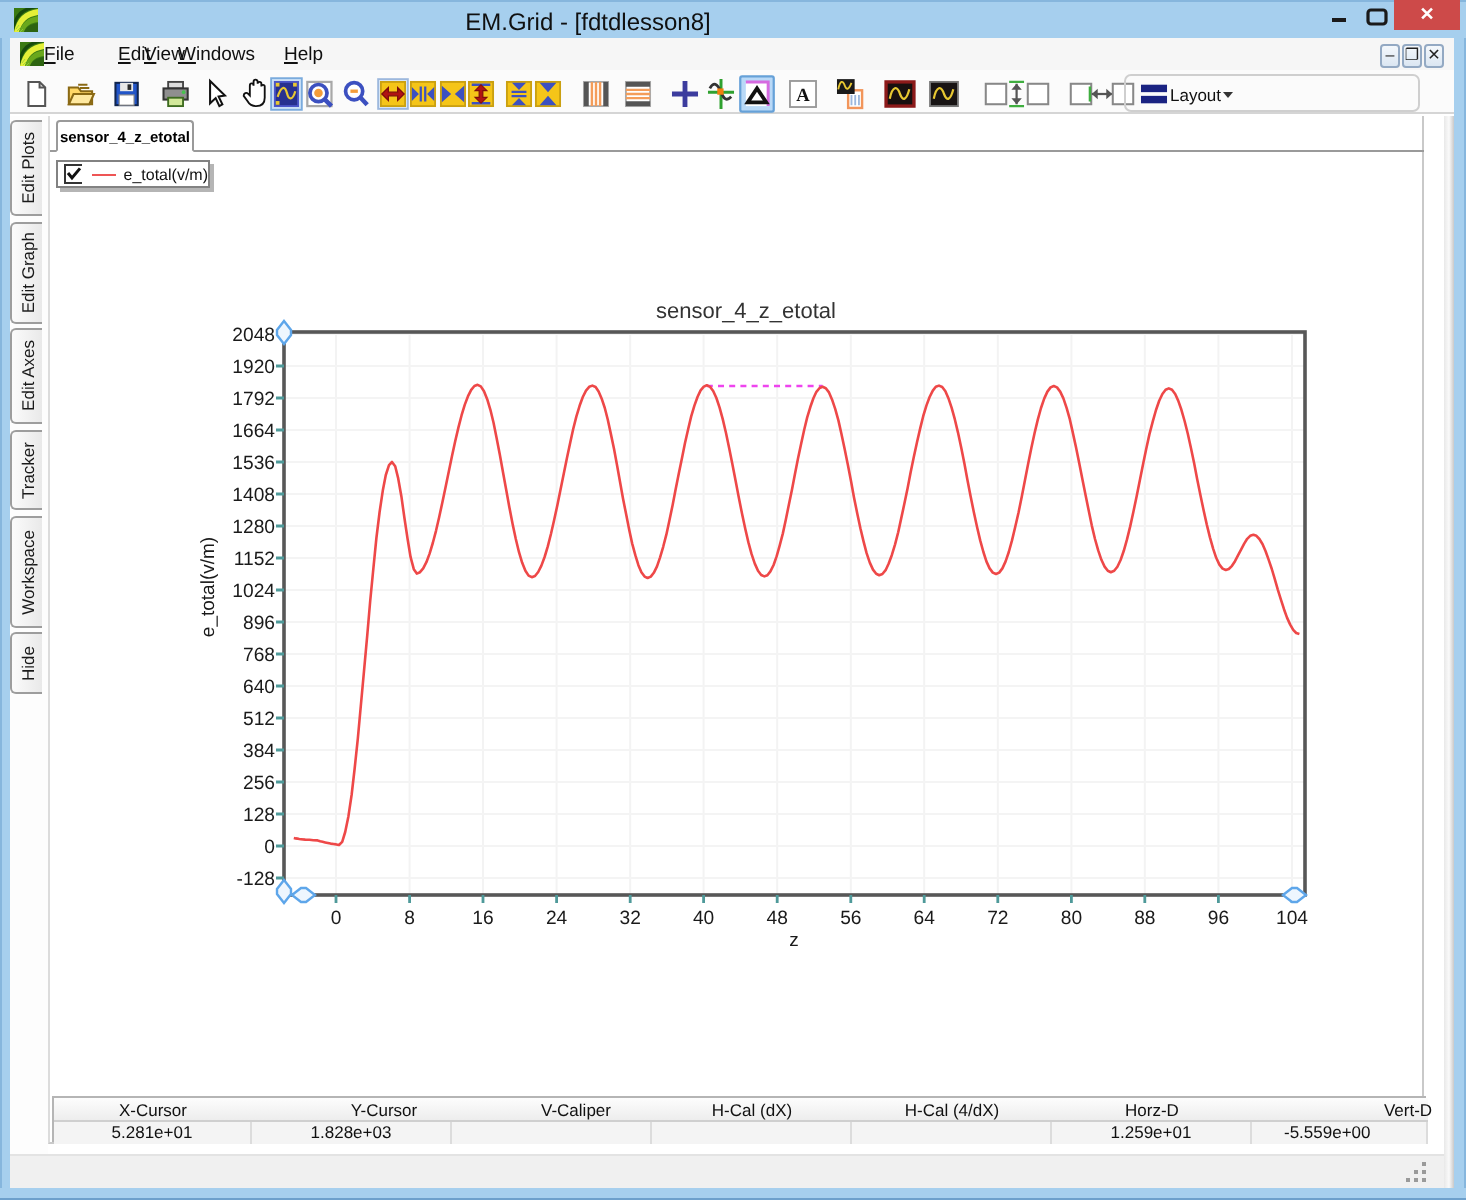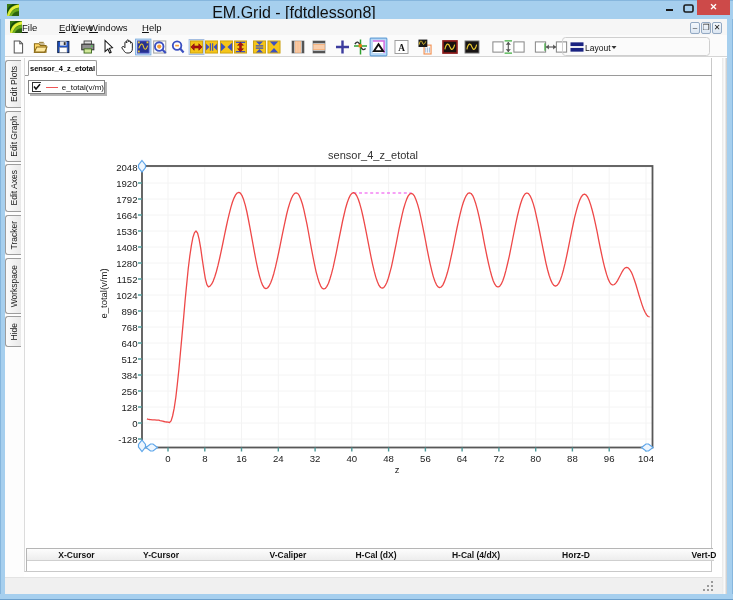--- a/index.html
+++ b/index.html
@@ -1,34 +1,34 @@
 <!DOCTYPE html>
 <html><head><meta charset="utf-8"><style>
 *{margin:0;padding:0;box-sizing:border-box}
 html,body{width:733px;height:600px;overflow:hidden;font-family:"Liberation Sans",sans-serif}
 .abs{position:absolute}
 body{position:relative;background:#fff}
 #titlebar{position:absolute;left:0;top:0;width:733px;height:19px;background:#a6cfee;border-top:1px solid #86b6dd}
-#title{position:absolute;left:0;top:4px;width:588px;text-align:center;font-size:16px;color:#101010}
+#title{position:absolute;left:0;top:4px;width:588px;text-align:center;font-size:12px;color:#101010}
 #menubar{position:absolute;left:5px;top:19px;width:722px;height:16px;background:#f6f6f6}
 .mi{position:absolute;top:22px;font-size:9.5px;color:#101010}
 .mi u{text-decoration:underline}
 #toolbar{position:absolute;left:5px;top:35px;width:722px;height:22px;background:#fbfbfb;border-bottom:1px solid #d5d5d5}
 #sidebar{position:absolute;left:5px;top:58px;width:19px;height:536px;background:#fdfdfd}
 .stab{position:absolute;left:5px;width:16px;background:linear-gradient(90deg,#fbfbfb,#e9e9e9);border:1px solid #9d9d9d;border-right:none;border-radius:3px 0 0 3px;color:#1a1a1a;font-size:8.5px;display:flex;align-items:center;justify-content:center}
 .stab span{transform:rotate(180deg);writing-mode:vertical-rl;white-space:nowrap}
 #child{position:absolute;left:24px;top:58px;width:688px;height:514px;background:#fff;border-right:1px solid #c9c9c9;border-bottom:1px solid #c9c9c9;border-left:1px solid #dcdcdc}
 #tabstrip{position:absolute;left:0;top:0;width:687px;height:18px;border-bottom:1px solid #9a9a9a}
 #tab1{position:absolute;left:3px;top:2px;width:69px;height:16px;background:#fff;border:1px solid #9a9a9a;border-bottom:1px solid #fff;font-size:7.5px;font-weight:bold;text-align:center;line-height:15px;border-radius:2px 2px 0 0;z-index:3}
 #legend{position:absolute;left:3px;top:22px;width:77px;height:14px;background:#fff;border:1px solid #828282;box-shadow:2px 2px 0 rgba(90,90,90,.45);display:flex;align-items:center;z-index:3}
 #legend .ln{width:14px;height:0;border-top:1.6px solid #ee5555;margin:0 4px 0 5px}
 #legend .tx{font-size:8px;color:#111}
 #mtable{position:absolute;left:1px;top:490px;width:687px;height:23px;border-top:1px solid #b5b5b5;border-left:1px solid #b5b5b5;font-size:8.5px}
 .hrow{position:absolute;left:0;top:0;width:687px;height:12px;background:linear-gradient(#fdfdfd,#ededed);border-bottom:1px solid #cfcfcf}
-.hcell{position:absolute;top:1px;font-weight:bold;text-align:center;color:#111}
+.hcell{position:absolute;top:1px;font-weight:normal;text-align:center;color:#111}
 .vrow{position:absolute;left:0;top:12px;width:687px;height:11px;background:#fbfbfb}
 .vcell{position:absolute;top:0px;height:11px;text-align:center;color:#111;border-right:1px solid #dcdcdc;background:#f4f4f4}
 #statusbar{position:absolute;left:5px;top:577px;width:722px;height:17px;background:#f0f0f0;border-top:1px solid #e3e3e3}
 #frameL{position:absolute;left:0;top:19px;width:5px;height:581px;background:#a6cfee;border-left:1px solid #86b6dd}
 #frameR{position:absolute;left:727px;top:19px;width:6px;height:581px;background:#a6cfee;border-right:1px solid #86b6dd}
 #frameB{position:absolute;left:0;top:594px;width:733px;height:6px;background:#a6cfee;border-bottom:1px solid #6da0cc}
 #edgeR{position:absolute;left:722px;top:58px;width:5px;height:536px;background:linear-gradient(90deg,#e8e8e8,#fafafa,#c9c9c9)}
 #closebtn{position:absolute;left:697px;top:0px;width:33px;height:15px;background:#cd4a49;color:#fff;text-align:center;font-size:9px;line-height:15px;font-weight:bold}
 .mdib{position:absolute;top:22px;width:10px;height:12px;background:linear-gradient(#f4f8fc,#dbe6f2);border:1px solid #93a9c3;border-radius:2px;font-size:8px;line-height:10px;text-align:center;color:#222}
 </style></head><body>
@@ -242,26 +242,35 @@
       <svg width="11" height="11" style="margin-left:3px">
         <rect x="0.5" y="0.5" width="9" height="9" fill="#fff" stroke="#333"></rect>
         <path d="M2,4.5 L4,7 L8,2.2" stroke="#111" stroke-width="1.5" fill="none"></path>
       </svg>
       <div class="ln"></div>
       <div class="tx">e_total(v/m)</div>
     </div>
 <div id="mtable">
 <div class="hrow">
         <div class="hcell" style="left:0px;width:99px">X-Cursor</div>
-        <div class="hcell" style="left:84px;width:100px">Y-Cursor</div>
+        <div class="hcell" style="left:115px;width:100px">Y-Cursor</div>
         <div class="hcell" style="left:211px;width:100px">V-Caliper</div>
         <div class="hcell" style="left:299px;width:100px">H-Cal (dX)</div>
         <div class="hcell" style="left:399px;width:100px">H-Cal (4/dX)</div>
         <div class="hcell" style="left:499px;width:100px">Horz-D</div>
         <div class="hcell" style="left:633px;width:88px">Vert-D</div>
+      </div>
+<div class="vrow">
+        <div class="vcell" style="left:0px;width:99px">5.281e+01</div>
+        <div class="vcell" style="left:99px;width:100px">1.828e+03</div>
+        <div class="vcell" style="left:199px;width:100px"></div>
+        <div class="vcell" style="left:299px;width:100px"></div>
+        <div class="vcell" style="left:399px;width:100px"></div>
+        <div class="vcell" style="left:499px;width:100px">1.259e+01</div>
+        <div class="vcell" style="left:599px;width:88px;text-align:left;padding-left:16px">-5.559e+00</div>
       </div>
 </div>
 </div>
 <svg width="686" height="472" style="position:absolute;left:26px;top:76px">
 <text x="347" y="83" text-anchor="middle" font-size="11" fill="#333">sensor_4_z_etotal</text>
 <path d="M142.0 90.0V371.5 M178.8 90.0V371.5 M215.5 90.0V371.5 M252.3 90.0V371.5 M289.1 90.0V371.5 M325.8 90.0V371.5 M362.6 90.0V371.5 M399.4 90.0V371.5 M436.1 90.0V371.5 M472.9 90.0V371.5 M509.7 90.0V371.5 M546.4 90.0V371.5 M583.2 90.0V371.5 M620.0 90.0V371.5" stroke="#f3f3f3" fill="none" stroke-width="1"></path>
 <path d="M116.0 91.0H626.5 M116.0 107.0H626.5 M116.0 123.0H626.5 M116.0 139.0H626.5 M116.0 155.0H626.5 M116.0 171.0H626.5 M116.0 187.0H626.5 M116.0 203.0H626.5 M116.0 219.0H626.5 M116.0 235.0H626.5 M116.0 251.0H626.5 M116.0 267.0H626.5 M116.0 283.0H626.5 M116.0 299.0H626.5 M116.0 315.0H626.5 M116.0 331.0H626.5 M116.0 347.0H626.5 M116.0 363.0H626.5" stroke="#f4f4f4" fill="none" stroke-width="1"></path>
 <rect x="116.0" y="90.0" width="510.5" height="281.5" fill="none" stroke="#575757" stroke-width="1.8"></rect>
 <path d="M116.0 91.0h-4 M116.0 107.0h-4 M116.0 123.0h-4 M116.0 139.0h-4 M116.0 155.0h-4 M116.0 171.0h-4 M116.0 187.0h-4 M116.0 203.0h-4 M116.0 219.0h-4 M116.0 235.0h-4 M116.0 251.0h-4 M116.0 267.0h-4 M116.0 283.0h-4 M116.0 299.0h-4 M116.0 315.0h-4 M116.0 331.0h-4 M116.0 347.0h-4 M116.0 363.0h-4 M142.0 371.5v4 M178.8 371.5v4 M215.5 371.5v4 M252.3 371.5v4 M289.1 371.5v4 M325.8 371.5v4 M362.6 371.5v4 M399.4 371.5v4 M436.1 371.5v4 M472.9 371.5v4 M509.7 371.5v4 M546.4 371.5v4 M583.2 371.5v4 M620.0 371.5v4" stroke="#4f9a9a" stroke-width="1.4" fill="none"></path>
 <g font-size="9.6" fill="#1a1a1a">

